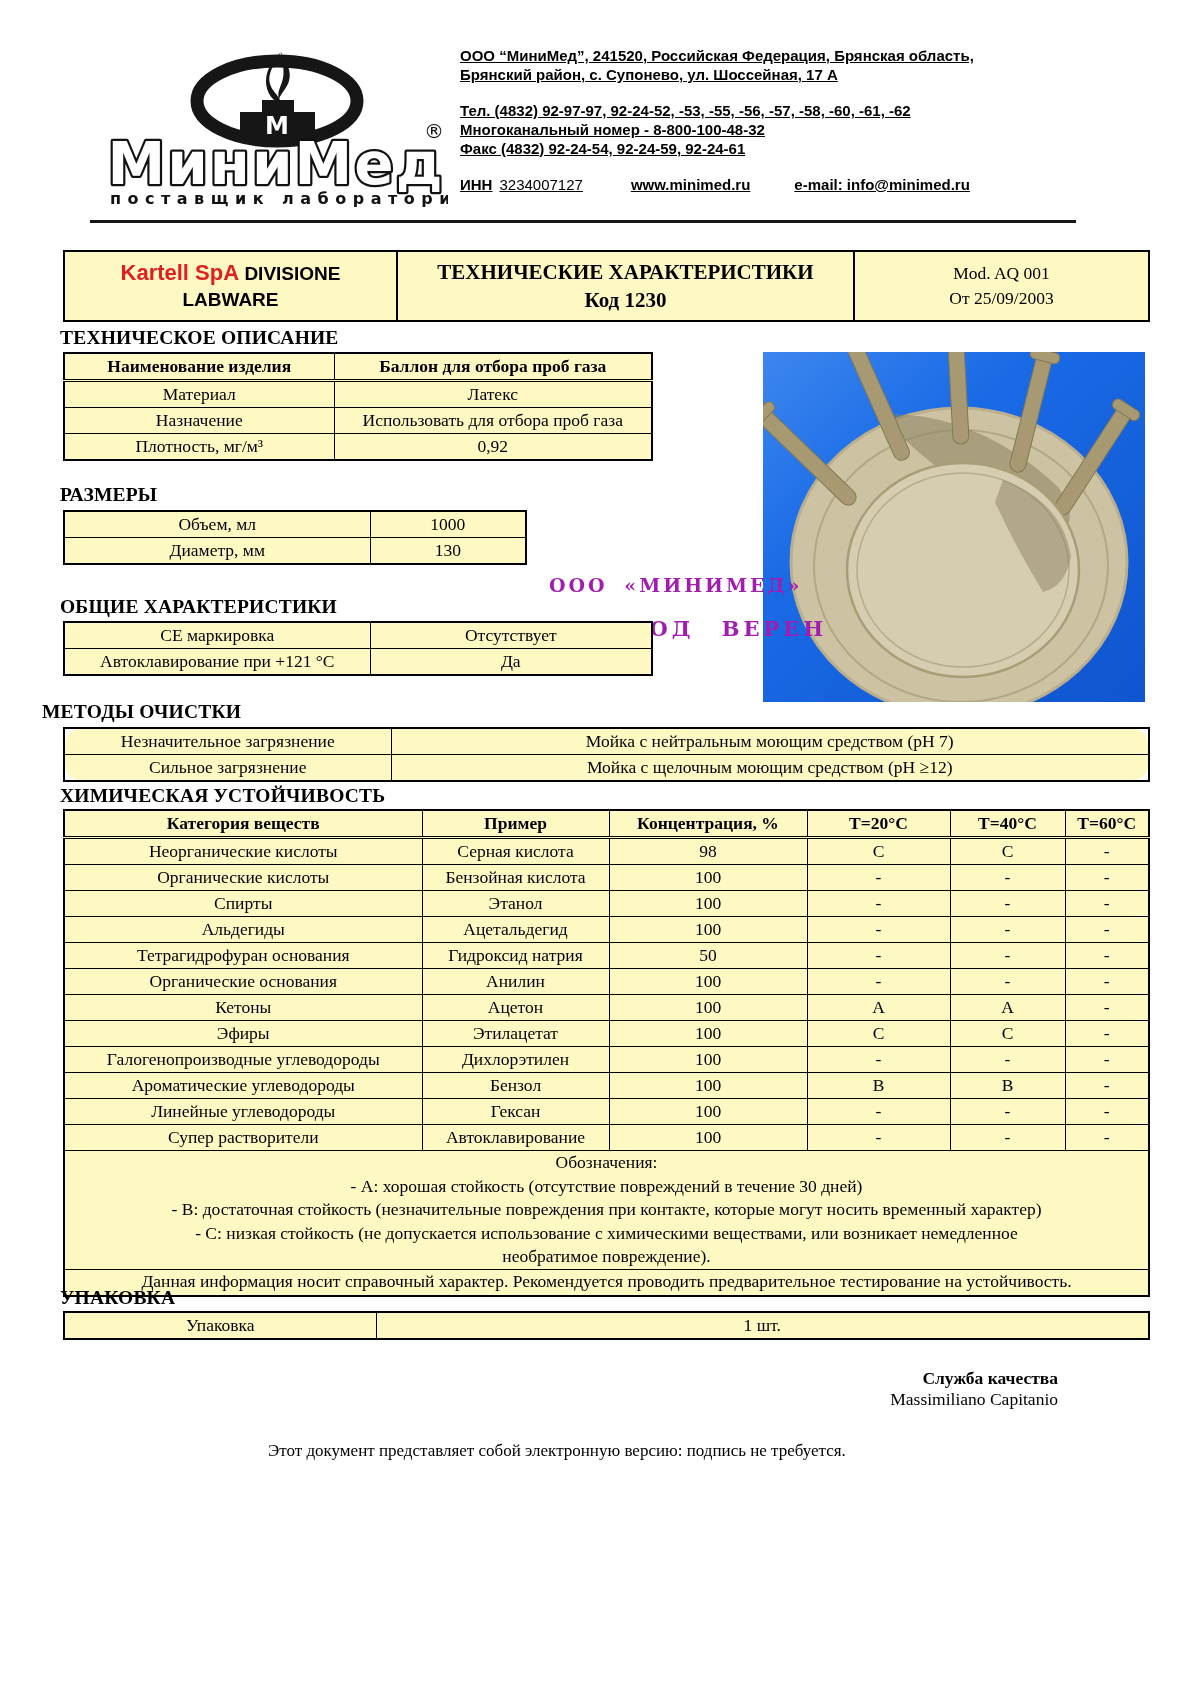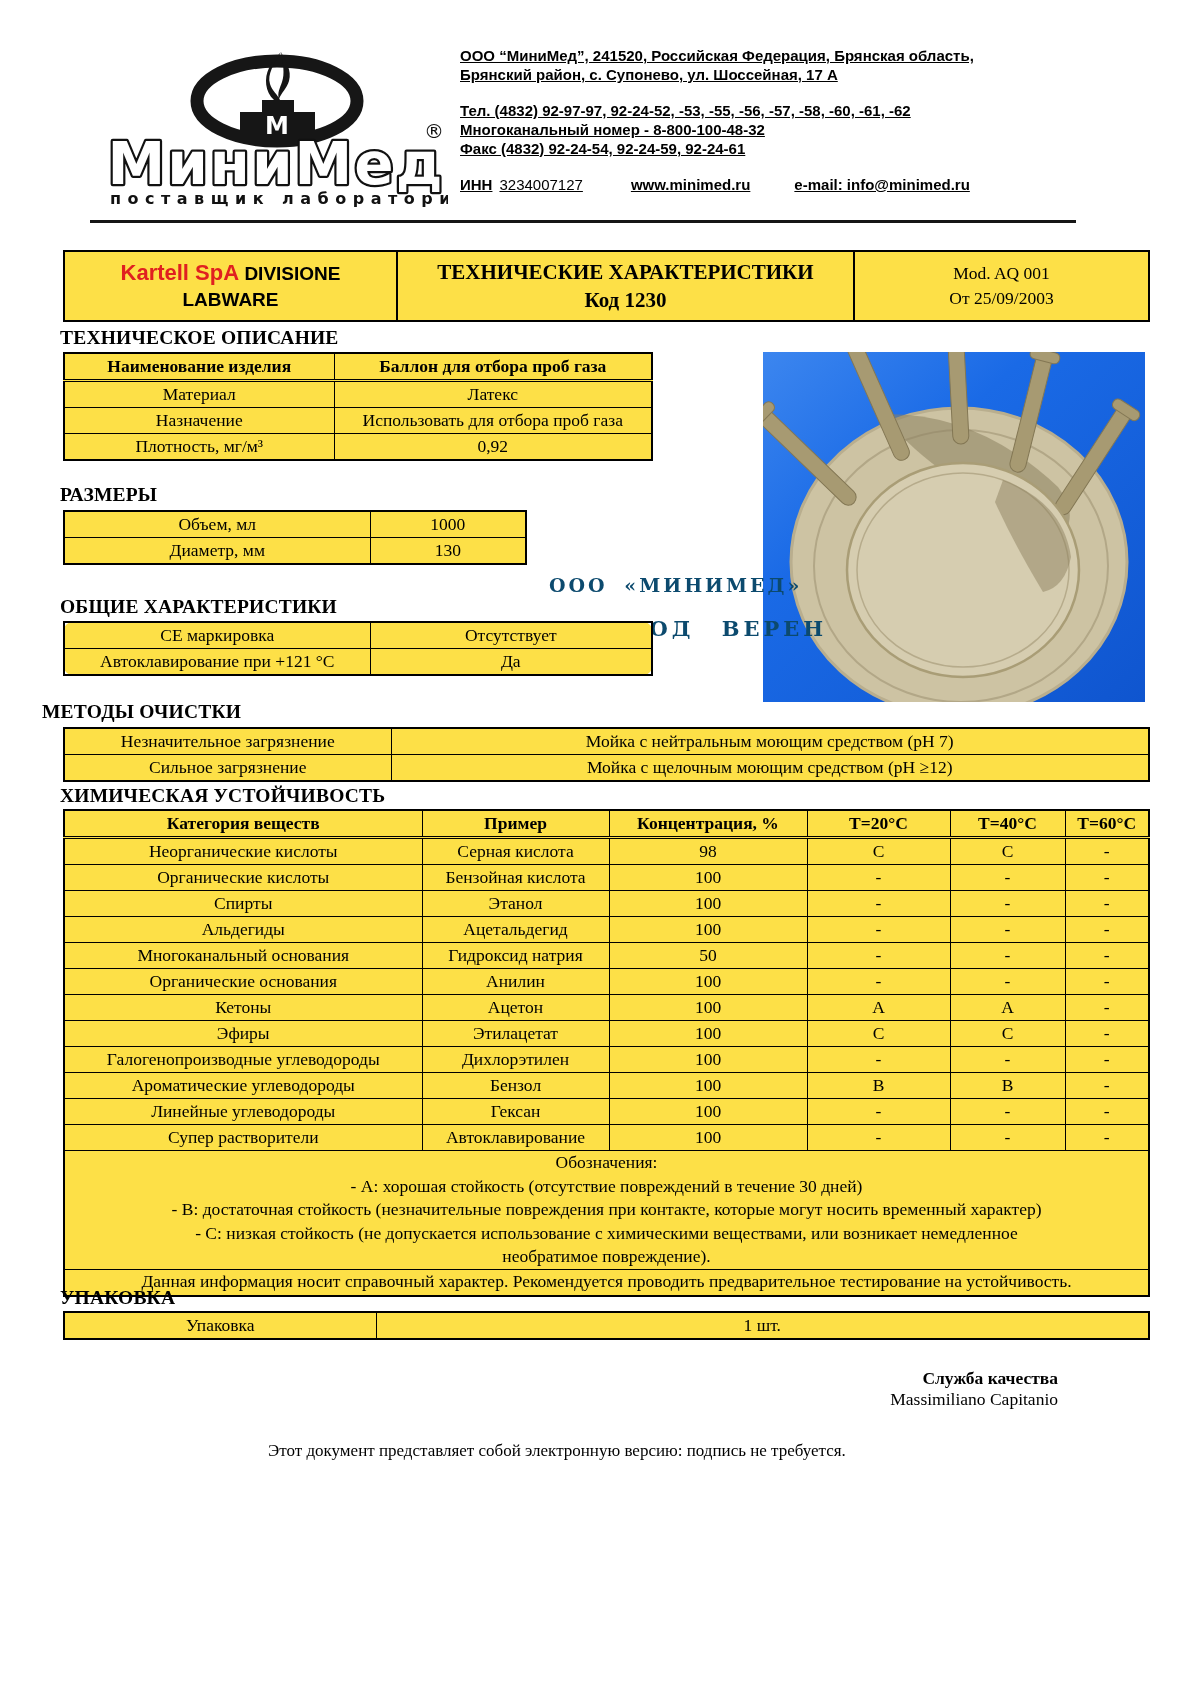--- a/index.html
+++ b/index.html
@@ -12,41 +12,41 @@
   
   .contact{font-family:"Liberation Sans", sans-serif; font-weight:bold;
     font-size:15px; line-height:19px; width:700px;}
   .contact .grp{margin-bottom:17px;}
   .inn-row{display:flex; align-items:baseline;}
   .inn-row .inn-val{font-weight:normal; margin-left:7px;text-align:right;}
   .inn-row .site{margin-left:48px;}
   .inn-row .mail{margin-left:44px;}
   .rule{background:#161616; height:3px;}
   
-  table{border-collapse:collapse; table-layout:fixed; background:#fde047;}
+  table{border-collapse:collapse; table-layout:fixed; background:#fef9c3;}
   table.doc{border:2px solid #000;}
   table.doc td, table.doc th{
     border:1px solid #000; height:25px; padding:0 8px;
     font-size:17.5px; font-weight:normal; text-align:center;
     overflow:hidden; white-space:nowrap;
   }
   td.l{text-align:left;}
   tr.hdr td, tr.hdr th{font-weight:bold; border-bottom:3px double #000;}
   .section-h{font-size:19.5px; font-weight:bold; letter-spacing:.2px;}
   
   table.title td{border:2px solid #000; text-align:center; vertical-align:middle; height:64px; padding:2px 6px;}
   .brand-line{font-family:"Liberation Sans",sans-serif; font-weight:bold; font-size:19px; line-height:26px;}
   .brand-red{color:#e02020; font-size:22px;}
   .doc-title{font-weight:bold; font-size:21px; line-height:28px;}
   .mod-cell{font-size:17.5px; line-height:25px;}
   
   td.notes{text-align:left; white-space:normal; height:auto; padding:3px 9px;
     font-size:17px; line-height:23.5px;}
   
-  .stamp{font-family:"DejaVu Serif", serif; font-weight:bold; color:#0c4a6e;}
+  .stamp{font-family:"DejaVu Serif", serif; font-weight:bold; color:#a21caf;}
   .stamp1{font-size:19px; letter-spacing:3px; word-spacing:7px;}
   .stamp2{font-size:21px; letter-spacing:4px; word-spacing:16px;}
   
   .quality{width:360px; text-align:right; font-size:17.5px; line-height:21px;}
   .quality .q1{font-weight:bold;}
   .doc-note{font-size:17px;}
 </style>
 </head>
 <body>
 
@@ -212,21 +212,21 @@
       <td class="l">Отсутствует</td>
     </tr>
     <tr>
       <td>Автоклавирование при +121 °С</td>
       <td class="l">Да</td>
     </tr>
   </tbody>
     </table>
 
   <div class="abs section-h" style="left:42px;top:701px;">МЕТОДЫ ОЧИСТКИ</div>
-  <table class="abs doc" style="left:63px;top:727px;">
+  <table class="abs doc" style="left:63px;top:727px;border-radius:22px;">
     <colgroup>
         <col style="width:327px">
         <col style="width:758px">
       </colgroup>
     <tbody>
         <tr>
       <td>Незначительное загрязнение</td>
       <td>Мойка с нейтральным моющим средством (pH 7)</td>
     </tr>
     <tr>
@@ -281,21 +281,21 @@
     </tr>
     <tr>
       <td>Альдегиды</td>
       <td>Ацетальдегид</td>
       <td>100</td>
       <td>-</td>
       <td>-</td>
       <td>-</td>
     </tr>
     <tr>
-      <td>Многоканальный основания</td>
+      <td>Тетрагидрофуран основания</td>
       <td>Гидроксид натрия</td>
       <td>50</td>
       <td>-</td>
       <td>-</td>
       <td>-</td>
     </tr>
     <tr>
       <td>Органические основания</td>
       <td>Анилин</td>
       <td>100</td>

